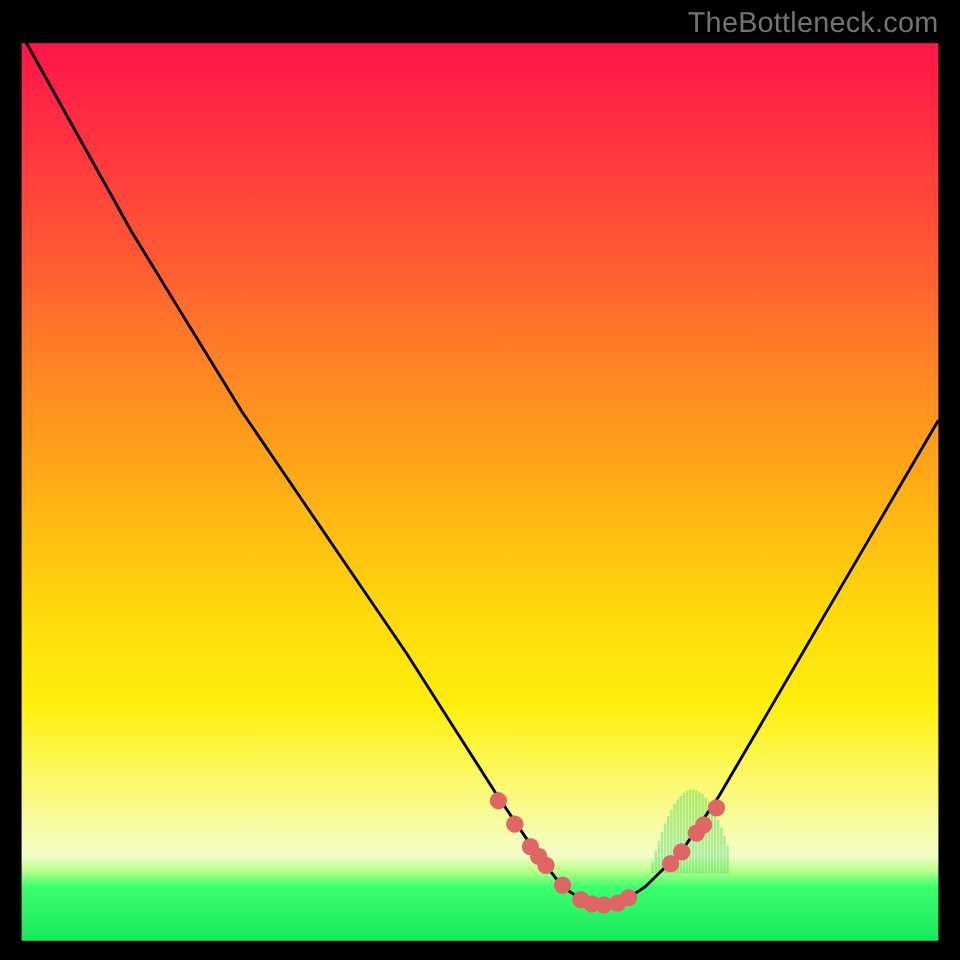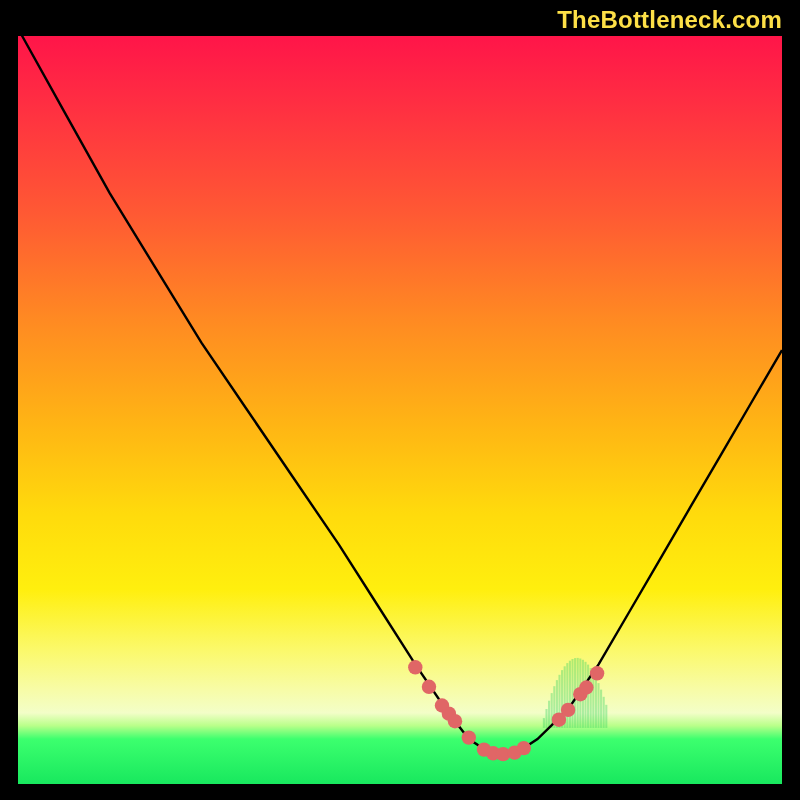--- a/index.html
+++ b/index.html
@@ -48,23 +48,23 @@
     left: 0;
     top: 0;
     width: 100%;
     height: 100%;
     overflow: visible;
   }
   .watermark {
     position: absolute;
     top: 6px;
     right: 18px;
-    color: #fde047;
+    color: #737373;
     font-size: 24px;
-    font-weight: 700;
+    font-weight: 400;
     letter-spacing: 0.2px;
     user-select: none;
   }
 </style>
 </head>
 <body>
 
 <div class="frame">
   <div class="gradient-bg"></div>
   <svg class="plot" viewBox="0 0 764 748" preserveAspectRatio="none">

